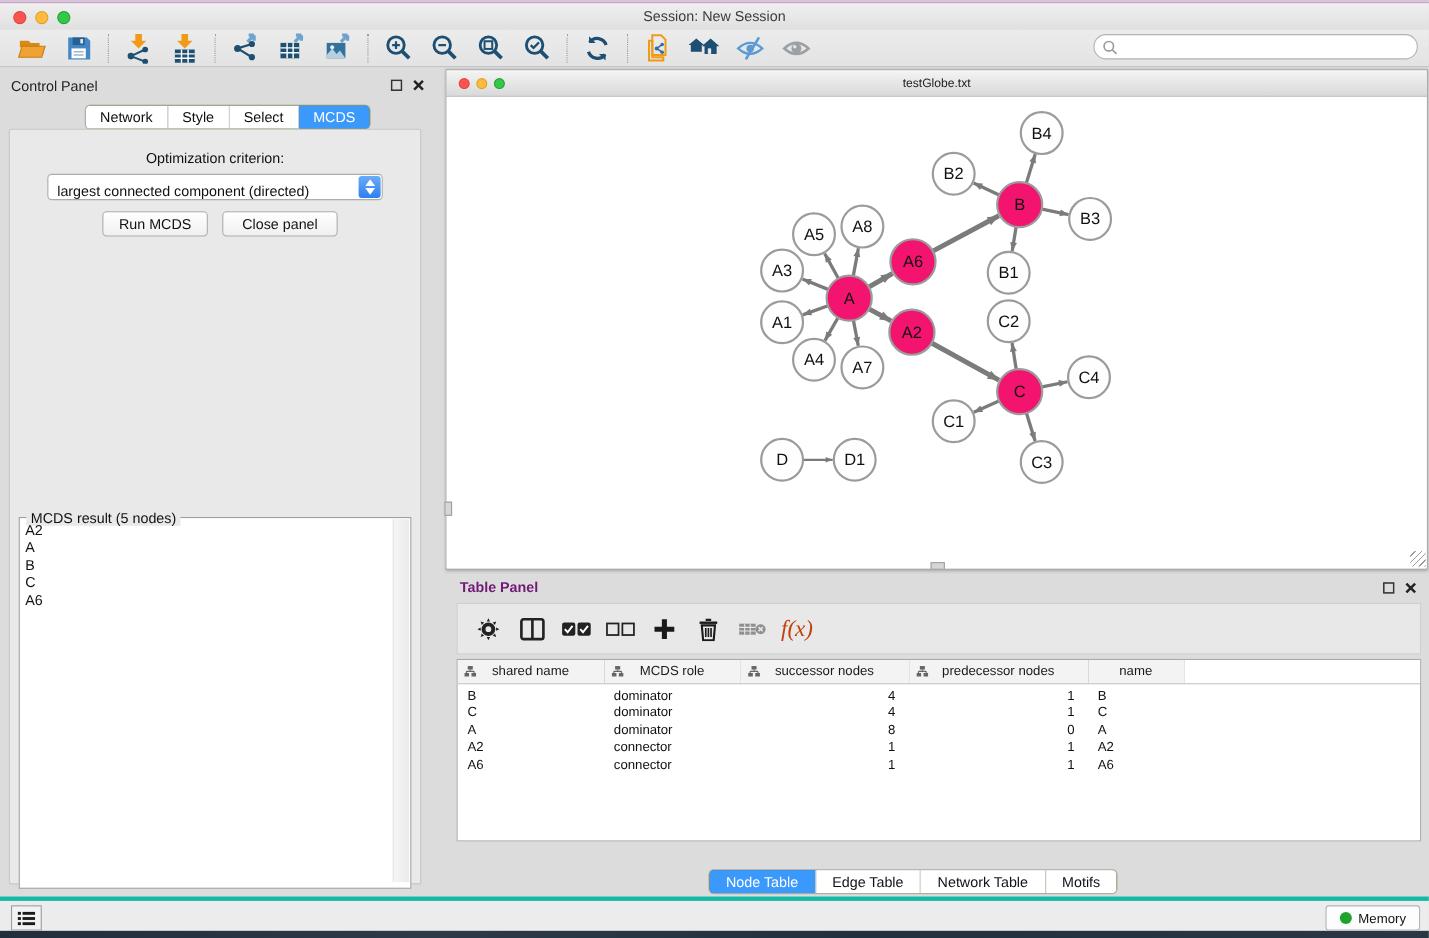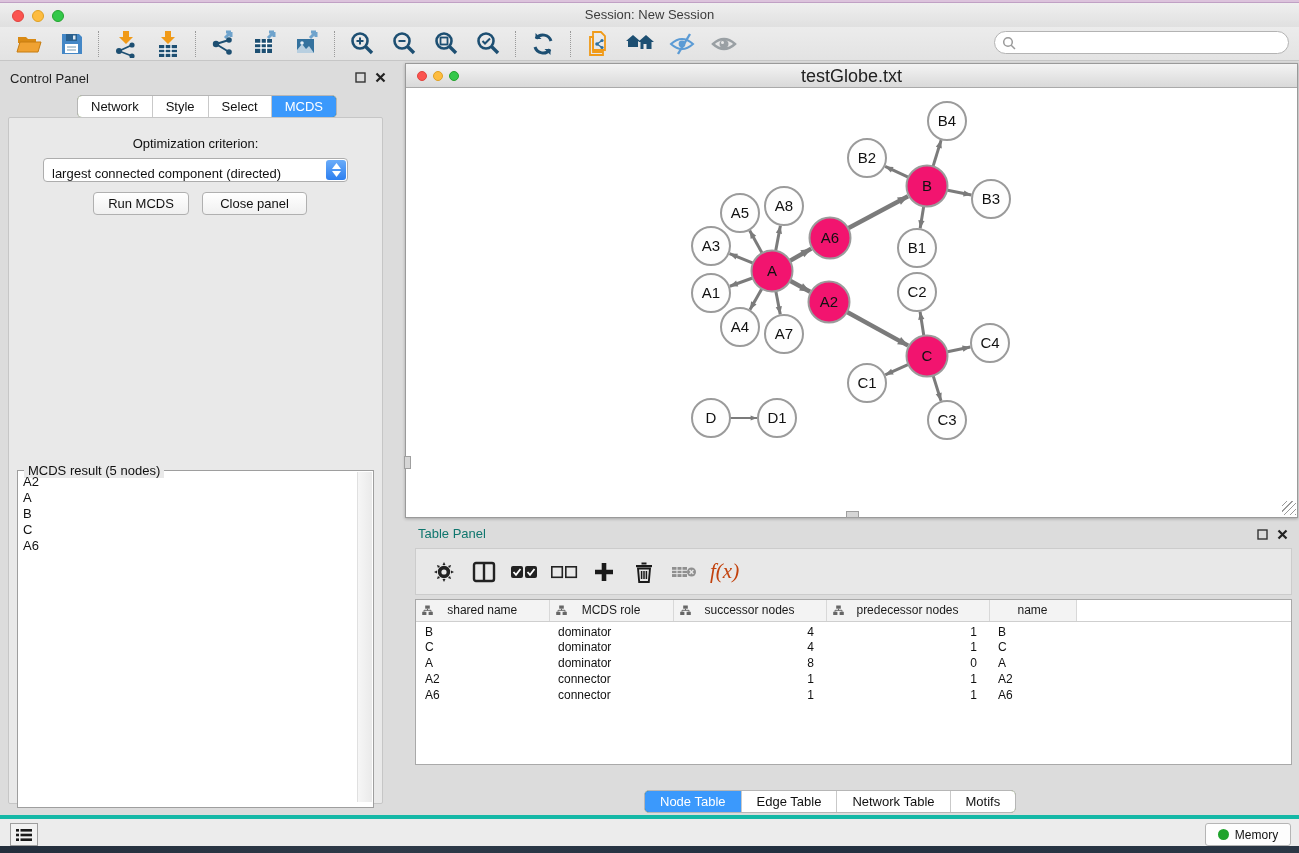--- a/index.html
+++ b/index.html
@@ -43,30 +43,30 @@
   #run-btn { left:84px; top:74px; width:96px; }
   #close-btn { left:193px; top:74px; width:105px; }
   #mcds-box { left:8px; top:340px; width:357px; height:338px; border:1px solid #9e9e9e; background:#fff;margin-top:12px; }
   #mcds-legend { position:absolute; left:6px; top:-8px; background:#e9e9e9; padding:0 4px; font-size:13px; color:#111; }
   #mcds-list { position:absolute; left:1px; top:3px; width:336px; font-size:13px; line-height:16px; color:#111; padding-left:4px; }
   #mcds-scroll { position:absolute; right:1px; top:1px; width:15px; height:330px; background:linear-gradient(90deg,#f6f6f6,#eaeaea); border-left:1px solid #e0e0e0; }
 
   
   #net-win { left:405px; top:63px; width:893px; height:455px; background:#fff; border:1px solid #9a9a9a; box-shadow:0 1px 3px rgba(0,0,0,.25); }
   #net-titlebar { position:absolute; left:0; top:0; width:100%; height:24px; background:linear-gradient(#f4f4f4,#d9d9d9); border-bottom:1px solid #aaa; }
-  #net-titlebar .title { text-align:center; font-size:18px; color:#222; line-height:24px; }
+  #net-titlebar .title { text-align:center; font-size:11px; color:#222; line-height:24px; }
   #net-canvas { position:absolute; left:0; top:24px; width:891px; height:428px; background:#fff; }
   #net-grip { position:absolute; right:1px; bottom:1px; width:14px; height:14px;
     background:repeating-linear-gradient(135deg, transparent 0 3px, #9a9a9a 3px 4px); }
   #net-vthumb { position:absolute; left:-2px; top:368px; width:7px; height:13px; background:#d6d6d6; border:1px solid #9f9f9f; }
   #net-hthumb { position:absolute; left:440px; bottom:-2px; width:13px; height:7px; background:#d6d6d6; border:1px solid #9f9f9f; }
 
   
   #tp-header { left:405px; top:520px; width:894px; height:28px; }
-  #tp-header .ptitle { position:absolute; left:13px; top:6px; font-size:13px; color:#0f766e; }
+  #tp-header .ptitle { position:absolute; left:13px; top:6px; font-size:13px; color:#701a75;font-weight:bold; }
   #tp-toolbar { left:415px; top:548px; width:877px; height:47px; background:#e8e8e8; border:1px solid #cccccc; display:flex; align-items:center; padding-left:8px; }
   .tp-btn { width:36px; height:34px; display:flex; align-items:center; justify-content:center; margin:0 2px; }
   #fx-label { font-size:21px; font-style:italic; color:#c2410c; font-family:Liberation Serif, serif; margin-left:6px; }
   #tp-table-wrap { left:415px; top:599px; width:877px; height:166px; background:#fff; border:1px solid #a9a9a9; overflow:hidden; }
   table { border-collapse:collapse; table-layout:fixed; width:877px; font-size:12px; }
   thead th { background:#f3f3f3; border-bottom:1px solid #cfcfcf; border-right:1px solid #d8d8d8; height:21px; font-weight:normal; color:#1a1a1a; text-align:center; position:relative; white-space:nowrap; overflow:hidden; }
   thead th.filler { background:#fff; border-right:none; }
   thead th .hicon { position:absolute; left:6px; top:5px; }
   tbody td { height:16px; padding:0 12px 0 9px; color:#111; white-space:nowrap; overflow:hidden; }
   tbody td.num { text-align:right; }

